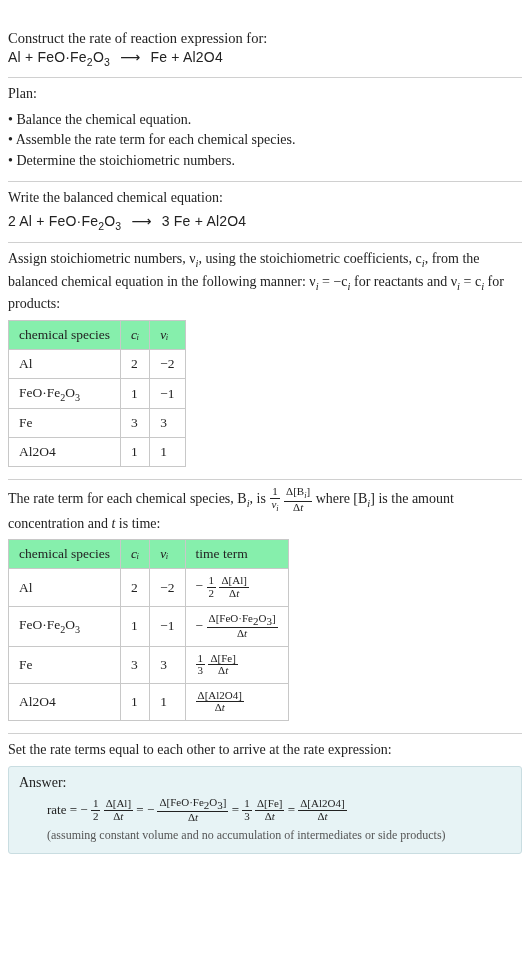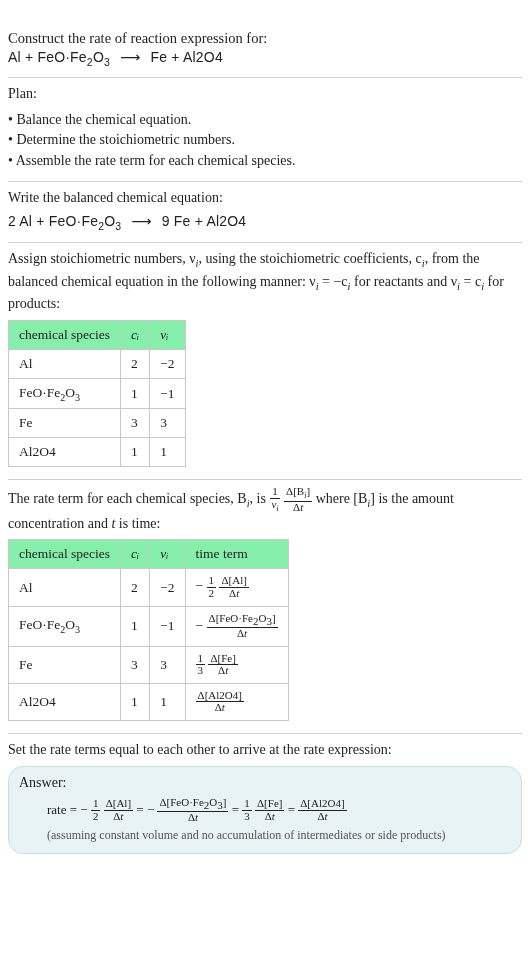--- a/index.html
+++ b/index.html
@@ -29,21 +29,21 @@
   white-space: nowrap;
 }
 table.tbl th { background: #86efac; }
 .note { font-size: 12px; color: #555; margin-top: 4px; }
 .frac { display: inline-flex; flex-direction: column; align-items: center; vertical-align: middle; font-size: 11px; line-height: 1.05; }
 .frac .num { border-bottom: 1px solid #222; padding: 0 2px; }
 .frac .den { padding: 0 2px; }
 .answerbox {
   background: #e7f3f5;
   border: 1px solid #c9dde1;
-  border-radius: 15px;
+  border-radius: 3px;
   padding: 8px 10px 10px 10px;
   margin-top: 6px;
 }
 .ans-title { font-size: 14px; margin-bottom: 6px; }
 .ans-line { font-size: 13px; padding-left: 28px; }
 .ans-note { font-size: 12px; color: #555; padding-left: 28px; margin-top: 4px; }
 .ital { font-style: italic; }
 .sml { font-size: 11px; }
 </style>
 </head>
@@ -54,30 +54,30 @@
   <div class="eq">
     <span>Al + FeO·Fe</span><span class="sub">2</span><span>O</span><span class="sub">3</span>
     <span class="arrow">⟶</span>
     <span>Fe + Al2O4</span>
   </div>
 </div>
 
 <div class="section">
   <div class="para">Plan:</div>
   <div class="bullet-line">• Balance the chemical equation.</div>
+  <div class="bullet-line">• Assemble the rate term for each chemical species.</div>
   <div class="bullet-line">• Determine the stoichiometric numbers.</div>
-  <div class="bullet-line">• Assemble the rate term for each chemical species.</div>
 </div>
 
 <div class="section">
   <div class="para">Write the balanced chemical equation:</div>
   <div class="eq">
     <span>2 Al + FeO·Fe</span><span class="sub">2</span><span>O</span><span class="sub">3</span>
     <span class="arrow">⟶</span>
-    <span>9 Fe + Al2O4</span>
+    <span>3 Fe + Al2O4</span>
   </div>
 </div>
 
 <div class="section">
   <div class="para">
     <span>Assign stoichiometric numbers, ν</span><span class="sub ital">i</span><span>, using the stoichiometric coefficients, c</span><span class="sub ital">i</span><span>, from the balanced chemical equation in the following manner: ν</span><span class="sub ital">i</span><span> = −c</span><span class="sub ital">i</span><span> for reactants and ν</span><span class="sub ital">i</span><span> = c</span><span class="sub ital">i</span><span> for products:</span>
   </div>
   <table class="tbl">
     <tbody>
         <tr>

